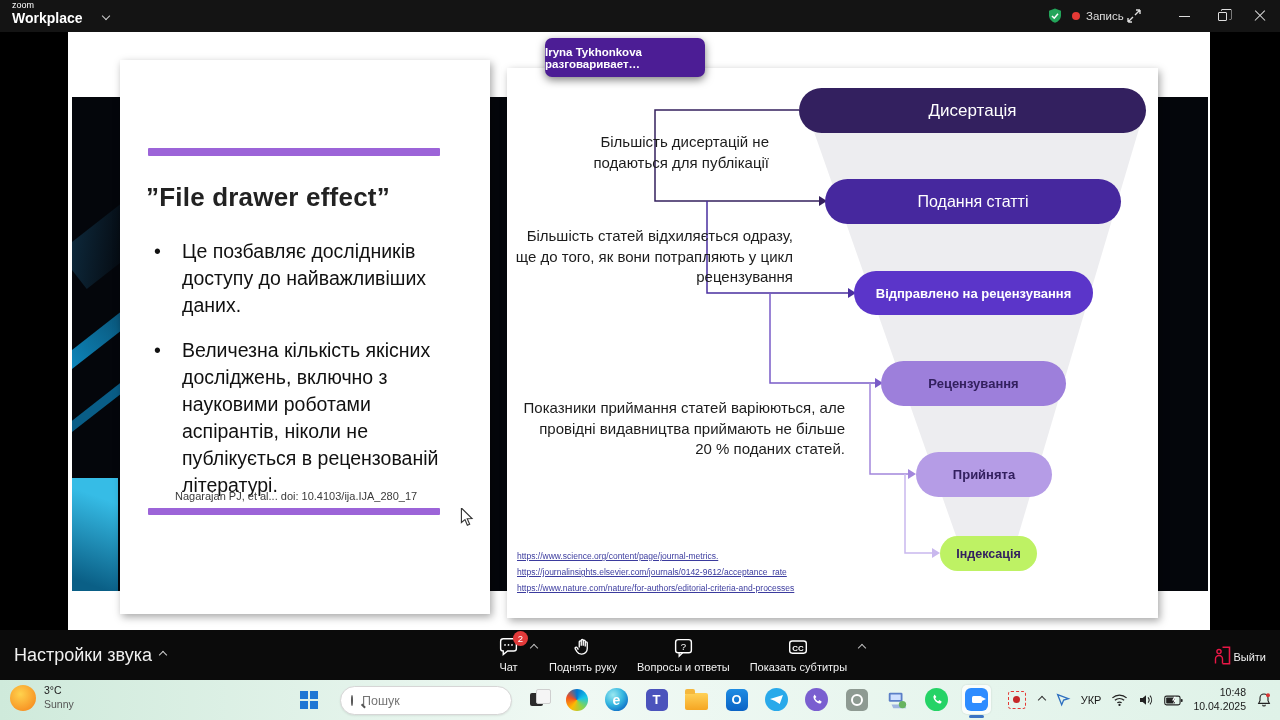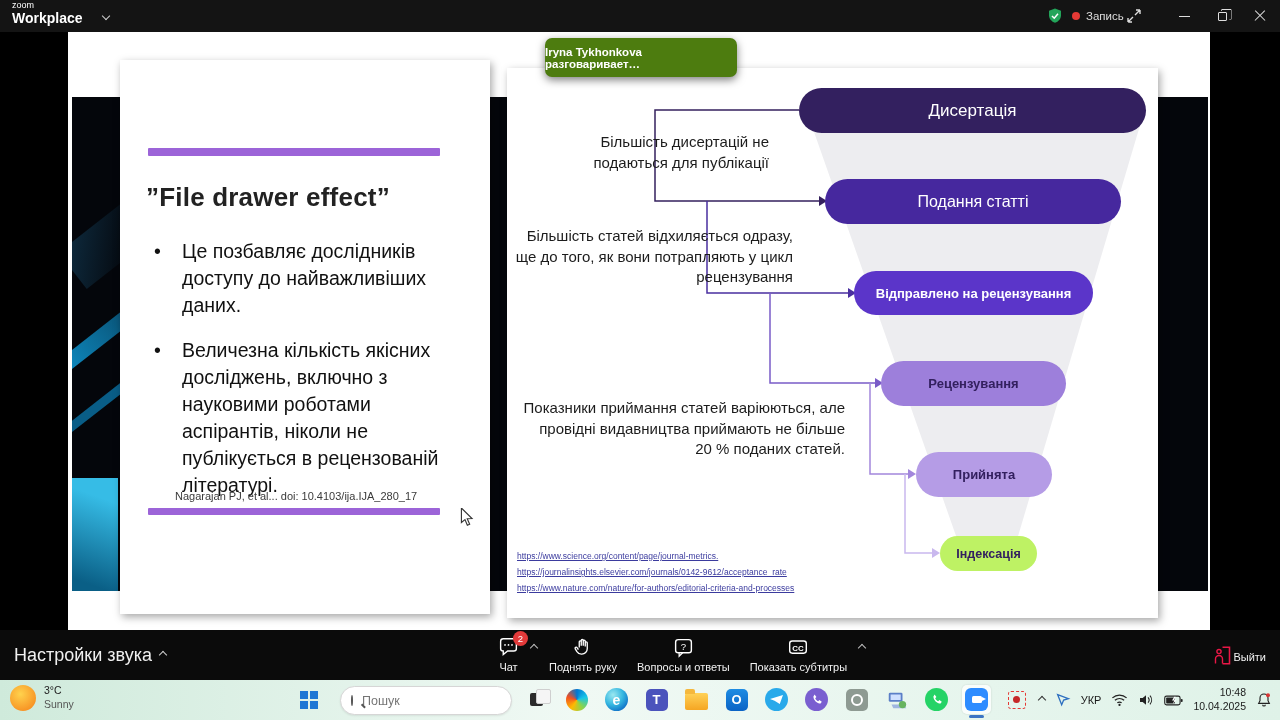--- a/index.html
+++ b/index.html
@@ -29,21 +29,21 @@
   .xbar{position:absolute;width:14px;height:1.4px;background:#ddd}
   
   
   .stage{position:absolute;left:0;top:32px;width:1280px;height:598px;background:#000;}
   .share-area{position:absolute;left:68px;top:0;width:1142px;height:598px;background:#fff;}
   .backdrop{position:absolute;left:72px;top:65px;width:1136px;height:494px;background:#04060b;overflow:hidden}
   .cyan-block{position:absolute;left:0;bottom:0;width:46px;height:113px;background:linear-gradient(200deg,#36bce6 20%,#0a5f86 90%)}
   .streak-a{position:absolute;left:-28px;top:226px;width:130px;height:15px;background:linear-gradient(90deg,#0e8ec6,#07364f);transform:rotate(-38deg)}
   .streak-b{position:absolute;left:-18px;top:296px;width:110px;height:9px;background:#0b6d9e;opacity:.85;transform:rotate(-38deg)}
   .streak-c{position:absolute;left:-10px;top:120px;width:100px;height:46px;background:linear-gradient(135deg,#14405c,transparent 70%);transform:rotate(-38deg);opacity:.7}
-  .toast{position:absolute;left:545px;top:6px;width:192px;height:39px;background:#4d7c0f;border-radius:7px;
+  .toast{position:absolute;left:545px;top:6px;width:160px;height:39px;background:#4c1d95;border-radius:7px;
     box-shadow:0 3px 8px rgba(0,0,0,.5);display:flex;align-items:center;justify-content:center;
     color:#fff;font-size:11.5px;font-weight:bold;}
   
   
   .slide-left{position:absolute;left:120px;top:28px;width:370px;height:554px;background:#fff;
     box-shadow:2px 3px 8px rgba(0,0,0,.35);}
   .bar{position:absolute;background:#9c64d8;border-radius:1px}
   .sl-title{position:absolute;left:26px;top:122px;font-size:26px;font-weight:bold;color:#222;letter-spacing:.2px}
   .bullets{position:absolute;left:28px;top:178px;width:318px;}
   .bullets .li{position:relative;padding-left:34px;font-size:19.5px;line-height:27px;color:#111;margin-bottom:18px}

